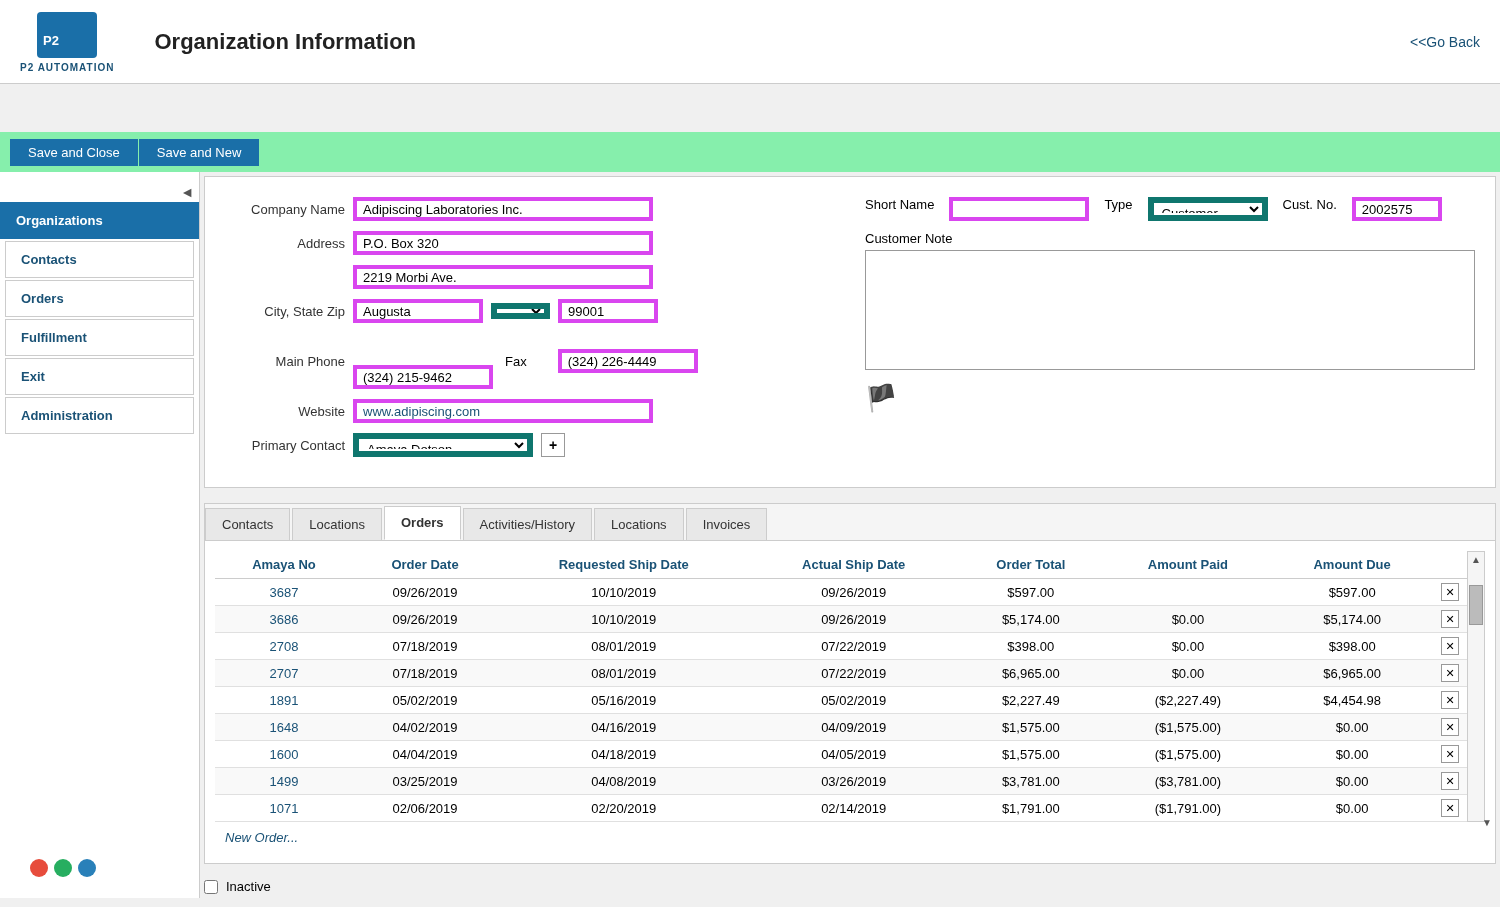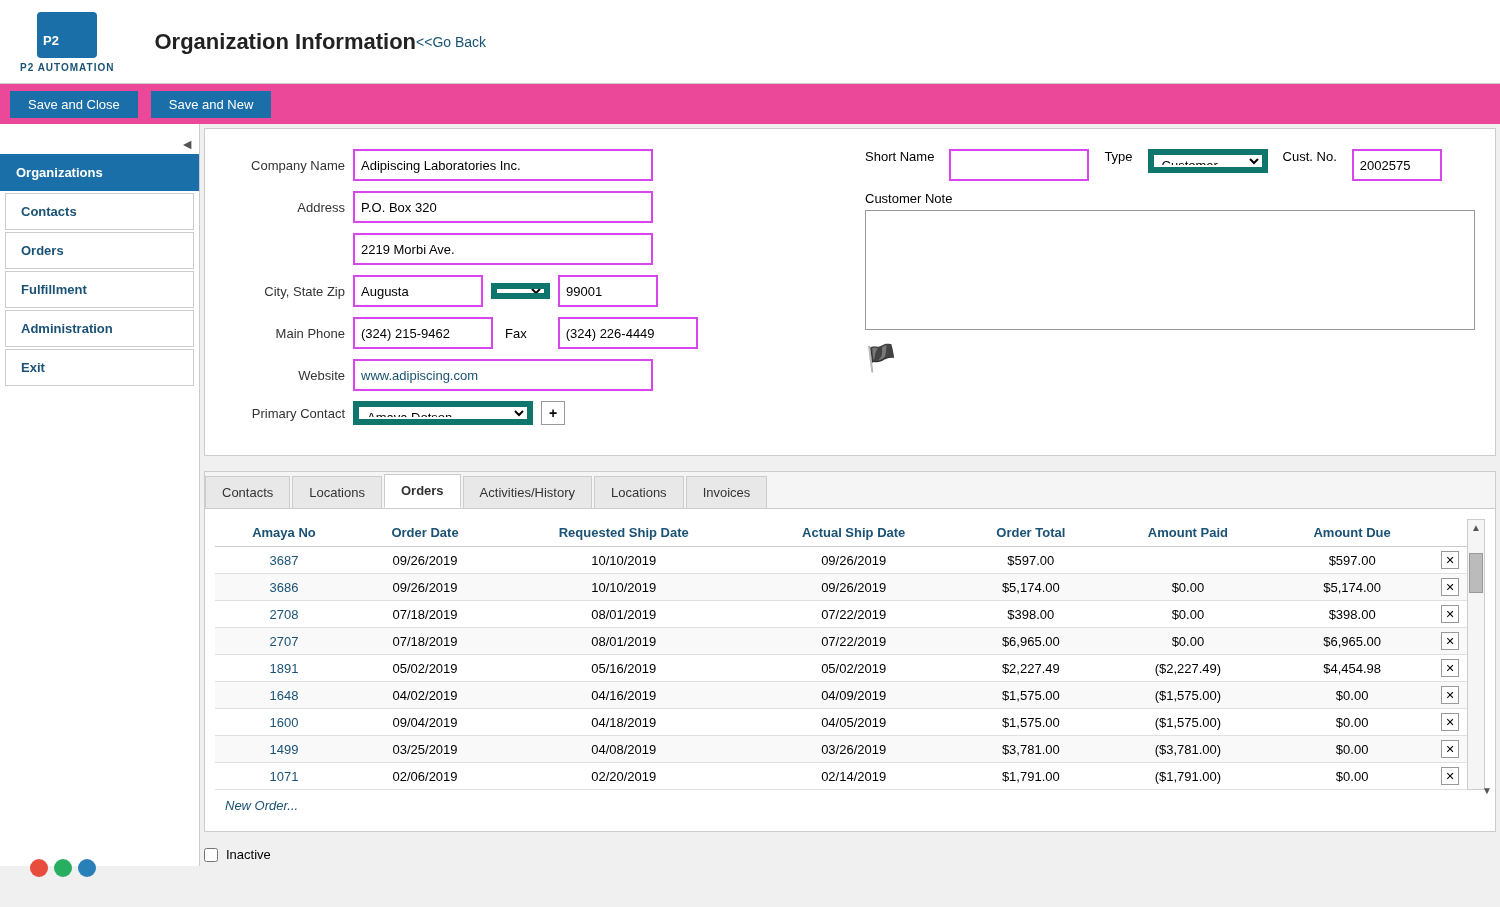--- a/index.html
+++ b/index.html
@@ -1,24 +1,24 @@
 <!DOCTYPE html>
 <html><head>
   <meta charset="utf-8">
   <style>
     * { box-sizing: border-box; margin: 0; padding: 0; font-family: Arial, sans-serif; font-size: 13px; }
     body { background: #f0f0f0; width: 1500px; min-height: 907px; }
 
     
-    .header { display: flex; align-items: center; justify-content: flex-start; padding: 10px 20px; background: #fff; border-bottom: 1px solid #ccc; }
+    .header { display: flex; align-items: center; justify-content: space-between; padding: 10px 20px; background: #fff; border-bottom: 1px solid #ccc; }
     .header-left { display: flex; align-items: center; gap: 20px; }
     .go-back { color: #1a5276; text-decoration: none; font-size: 14px; cursor: pointer; }
 
     
-    .toolbar { background: #ec4899; display: flex; align-items: center; height: 40px; padding: 0 10px; gap: 13px; }
+    .toolbar { background: #86efac; display: flex; align-items: center; height: 40px; padding: 0 10px; gap: 1px; margin-top: 48px; }
     .toolbar-btn { background: #1a6fa8; border: none; color: #fff; padding: 6px 18px; font-size: 13px; cursor: pointer; }
 
     
     .layout { display: flex; width: 100%; }
 
     
     .sidebar { width: 200px; min-width: 200px; background: #fff; border-right: 1px solid #ccc; padding: 10px 0; }
     .sidebar-toggle { display: flex; justify-content: flex-end; padding: 2px 5px; }
     .sidebar-toggle-btn { background: none; border: none; cursor: pointer; font-size: 14px; color: #555; }
     .sidebar-item { padding: 10px 15px; font-size: 13px; font-weight: bold; cursor: pointer; border: 1px solid transparent; }
@@ -29,21 +29,21 @@
     .main { flex: 1; padding: 4px; background: #f0f0f0; }
 
     
     .form-section { background: #fff; border: 1px solid #ccc; padding: 20px; margin-bottom: 15px; }
     .form-grid { display: flex; gap: 30px; }
     .form-left { flex: 1; }
     .form-right { flex: 1; }
 
     .form-row { display: flex; align-items: center; margin-bottom: 10px; gap: 8px; }
     .form-label { min-width: 120px; text-align: right; color: #333; font-size: 13px; }
-    .form-input { border: 2px solid #d946ef; padding: 3px 6px; font-size: 13px; height: 32px; }
+    .form-input { border: 4px solid #d946ef; padding: 3px 6px; font-size: 13px; height: 24px; }
     .form-input-wide { width: 300px; }
     .form-input-small { width: 100px; }
 
     select { border: 6px solid #0f766e; padding: 2px 4px; font-size: 13px; height: 24px; background: #fff; }
     .customer-note-area { border: 1px solid #999; width: 100%; height: 120px; font-size: 13px; padding: 4px; resize: none; }
 
     
     .tabs-section { background: #fff; border: 1px solid #ccc; }
     .tabs-header { display: flex; border-bottom: 1px solid #ccc; background: #f5f5f5; }
     .tab { padding: 8px 16px; cursor: pointer; border: 1px solid #ccc; border-bottom: none; background: #e8e8e8; font-size: 13px; color: #333; margin-right: 2px; margin-top: 4px; }
@@ -109,22 +109,22 @@
 <div class="layout">
 
   <div class="sidebar">
     <div class="sidebar-toggle">
       <button class="sidebar-toggle-btn">◄</button>
     </div>
     <div class="sidebar-item active">Organizations</div>
     <div class="sidebar-item normal">Contacts</div>
     <div class="sidebar-item normal">Orders</div>
     <div class="sidebar-item normal">Fulfillment</div>
+    <div class="sidebar-item normal">Exit</div>
     <div class="sidebar-item normal">Administration</div>
-    <div class="sidebar-item normal">Exit</div>
   </div>
 
   <div class="main">
 
     <div class="form-section">
       <div class="form-grid">
 
         <div class="form-left">
 
           <div class="form-row">
@@ -146,21 +146,21 @@
             <span class="form-label">City, State Zip</span>
             <input type="text" class="form-input" style="width: 130px;" value="Augusta">
             <select style="height:16px;font-size:13px;">
               <option>GA</option>
             </select>
             <input type="text" class="form-input form-input-small" value="99001" style="">
           </div>
 
           <div class="form-row">
             <span class="form-label">Main Phone</span>
-            <input type="text" class="form-input" style="width: 140px;" value="(324) 215-9462">
+            <input type="text" class="form-input" style="width: 140px; margin-top: 32px;" value="(324) 215-9462">
             <span style="margin-left:4px;">Fax</span>
             <input type="text" class="form-input" style="width: 140px; margin-left: 23px;" value="(324) 226-4449">
           </div>
 
           <div class="form-row">
             <span class="form-label">Website</span>
             <input type="text" class="form-input form-input-wide" value="www.adipiscing.com" style="color: rgb(26, 82, 118);">
           </div>
 
           <div class="form-row">
@@ -284,21 +284,21 @@
       <td>04/02/2019</td>
       <td>04/16/2019</td>
       <td>04/09/2019</td>
       <td>$1,575.00</td>
       <td>($1,575.00)</td>
       <td>$0.00</td>
       <td><button class="delete-btn">✕</button></td>
     </tr>
                   <tr>
       <td><a href="#" class="order-link">1600</a></td>
-      <td>09/04/2019</td>
+      <td>04/04/2019</td>
       <td>04/18/2019</td>
       <td>04/05/2019</td>
       <td>$1,575.00</td>
       <td>($1,575.00)</td>
       <td>$0.00</td>
       <td><button class="delete-btn">✕</button></td>
     </tr>
                   <tr>
       <td><a href="#" class="order-link">1499</a></td>
       <td>03/25/2019</td>

